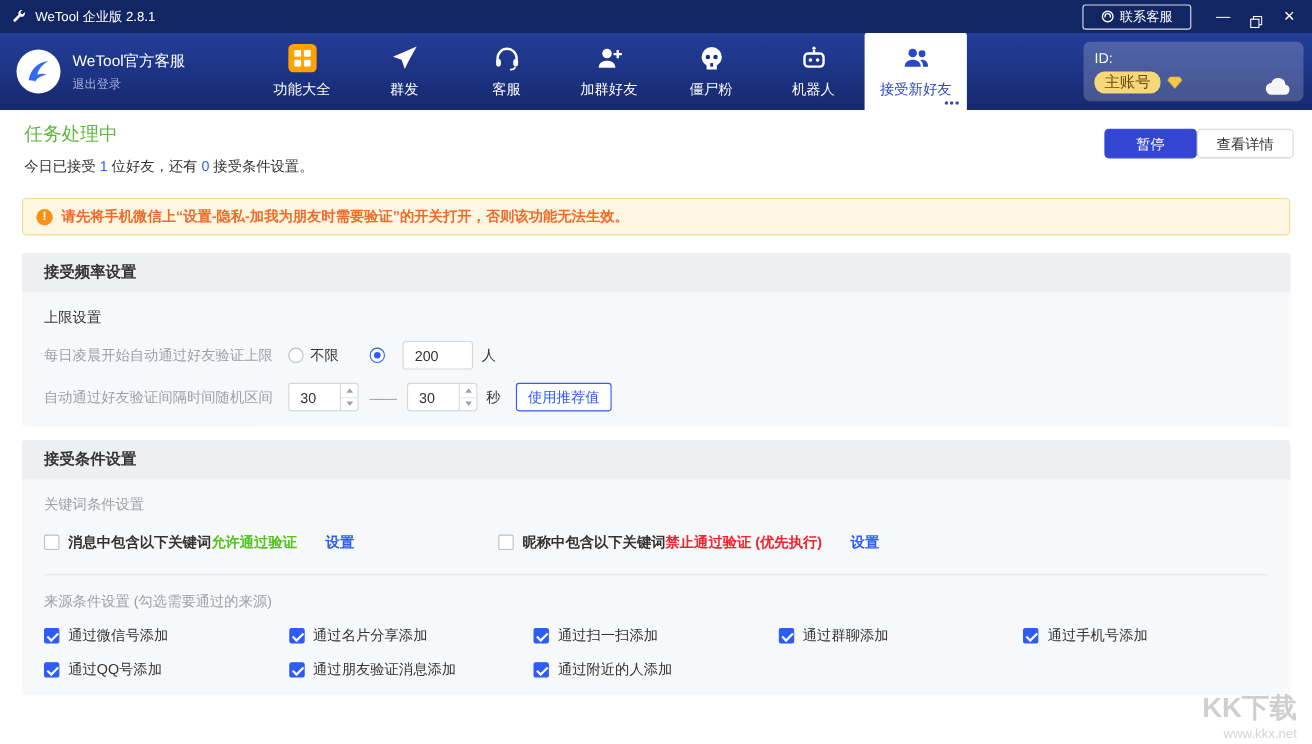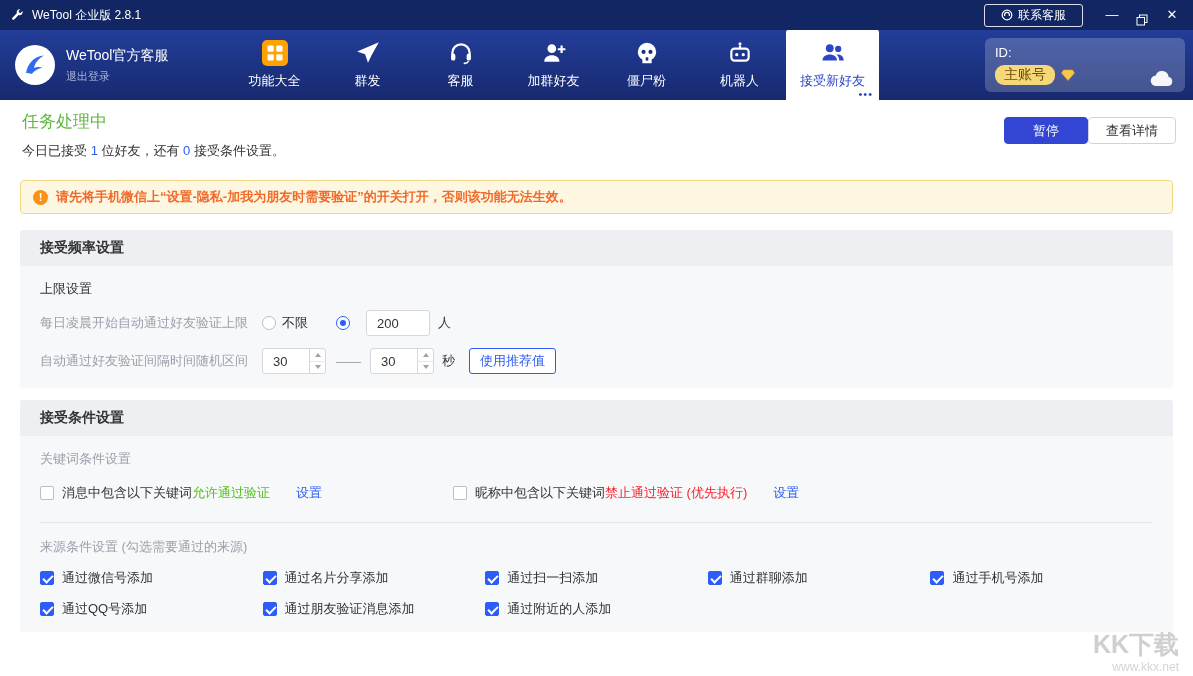--- a/index.html
+++ b/index.html
@@ -85,21 +85,21 @@
   .spinner i.up{border-bottom:1px solid #e4e7eb;}
   .spinner i.up::after{content:"";border:3px solid transparent;border-bottom:4px solid #9aa1ab;margin-bottom:2px;}
   .spinner i.down::after{content:"";border:3px solid transparent;border-top:4px solid #9aa1ab;margin-top:2px;}
   .dash{color:#98a0aa;margin:0 10px;letter-spacing:-1px;}
   .btn-outline{margin-left:14px;height:26px;padding:0 10px;background:#fff;
                border:1px solid var(--accent-link,#2d5cf6);color:var(--accent-link,#2d5cf6);
                border-radius:3px;font-size:13px;cursor:pointer;font-family:inherit;}
 
   
   .rules-row{display:flex;align-items:center;margin-top:14px;font-size:13px;height:22px;}
-  .rule-group{display:flex;align-items:center;}
+  .rule-group{display:flex;align-items:center;font-weight:bold;}
   .rule-group.first{width:413px;}
   .cb{display:flex;align-items:center;cursor:pointer;}
   .cb-box{width:14px;height:14px;border:1px solid #b9bfc7;border-radius:2px;background:#fff;
           box-sizing:border-box;position:relative;flex:none;}
   .checked .cb-box{background:var(--accent-link,#2d5cf6);border-color:var(--accent-link,#2d5cf6);}
   .checked .cb-box::after{content:"";position:absolute;left:4px;top:1px;width:4px;height:8px;
           border:solid #fff;border-width:0 2px 2px 0;transform:rotate(45deg);}
   .rule-label{color:#333;margin-left:8px;}
   .rule-action.green{color:var(--success,#52c41a);}
   .rule-action.red{color:var(--danger,#f5222d);}

